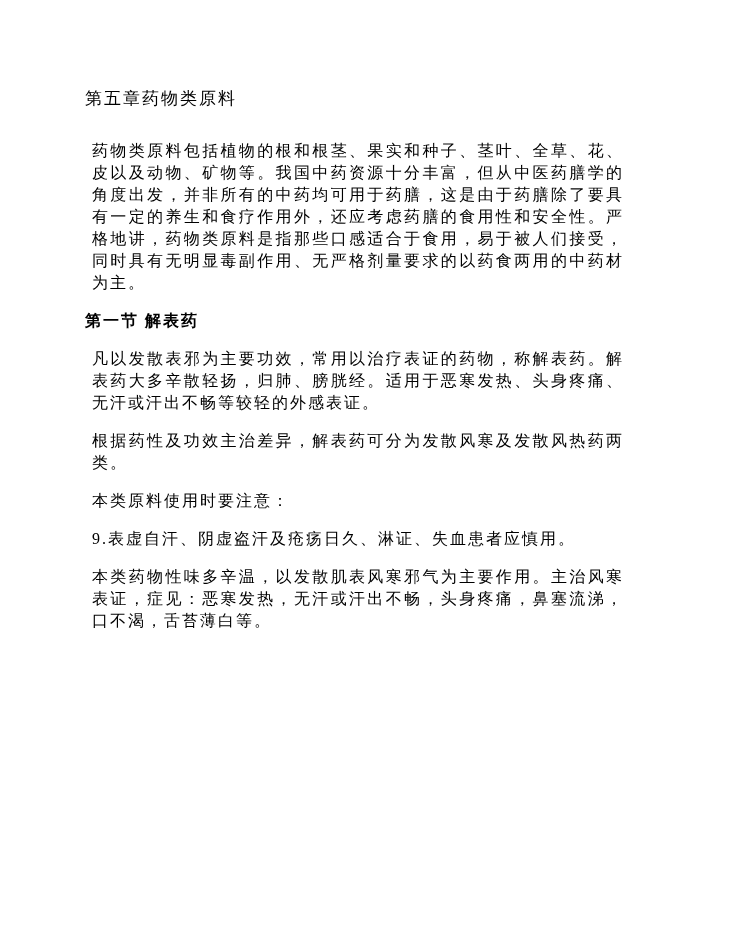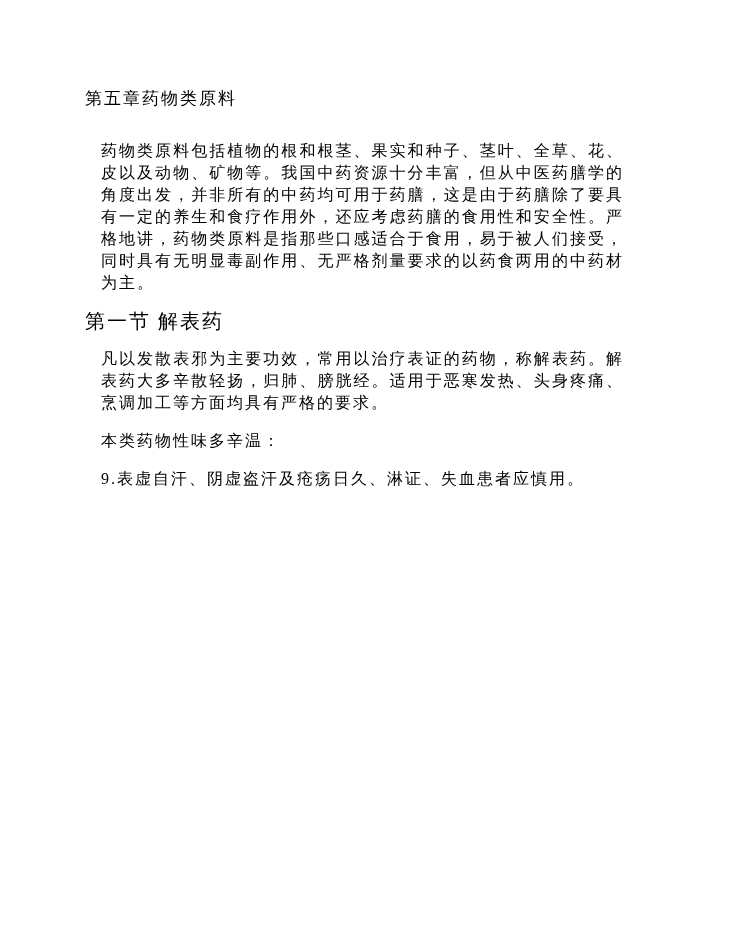--- a/index.html
+++ b/index.html
@@ -22,46 +22,48 @@
     font-weight: normal;
     letter-spacing: 2px;
     line-height: 24px;
     margin: 0 0 29px 0;
   }
   .para {
     font-size: 16px;
     letter-spacing: 2px;
     line-height: 22px;
     text-align: justify;
-    margin: 0 0 16px 16px;
+    margin: 0 0 16px 7px;
   }
   .heading {
-    font-size: 20px;
-    font-weight: normal;
+    font-size: 16px;
+    font-weight: bold;
     letter-spacing: 2px;
     line-height: 22px;
     margin: 0 0 16px 0;
   }
 </style>
 </head>
 <body>
 
 <div class="page">
 
   <h1 class="chapter-title">第五章药物类原料</h1>
 
   <p class="para">药物类原料包括植物的根和根茎、果实和种子、茎叶、全草、花、皮以及动物、矿物等。我国中药资源十分丰富，但从中医药膳学的角度出发，并非所有的中药均可用于药膳，这是由于药膳除了要具有一定的养生和食疗作用外，还应考虑药膳的食用性和安全性。严格地讲，药物类原料是指那些口感适合于食用，易于被人们接受，同时具有无明显毒副作用、无严格剂量要求的以药食两用的中药材为主。</p>
 
 
 
   <h2 class="heading">第一节 解表药</h2>
 
-  <p class="para">凡以发散表邪为主要功效，常用以治疗表证的药物，称解表药。解表药大多辛散轻扬，归肺、膀胱经。适用于恶寒发热、头身疼痛、烹调加工等方面均具有严格的要求。</p>
+  <p class="para">凡以发散表邪为主要功效，常用以治疗表证的药物，称解表药。解表药大多辛散轻扬，归肺、膀胱经。适用于恶寒发热、头身疼痛、无汗或汗出不畅等较轻的外感表证。</p>
 
+  <p class="para">根据药性及功效主治差异，解表药可分为发散风寒及发散风热药两类。</p>
 
-  <p class="para">本类药物性味多辛温：</p>
+  <p class="para">本类原料使用时要注意：</p>
 
   <p class="para">9.表虚自汗、阴虚盗汗及疮疡日久、淋证、失血患者应慎用。</p>
 
 
 
+  <p class="para">本类药物性味多辛温，以发散肌表风寒邪气为主要作用。主治风寒表证，症见：恶寒发热，无汗或汗出不畅，头身疼痛，鼻塞流涕，口不渴，舌苔薄白等。</p>
 
 </div>
 
 </body></html>

